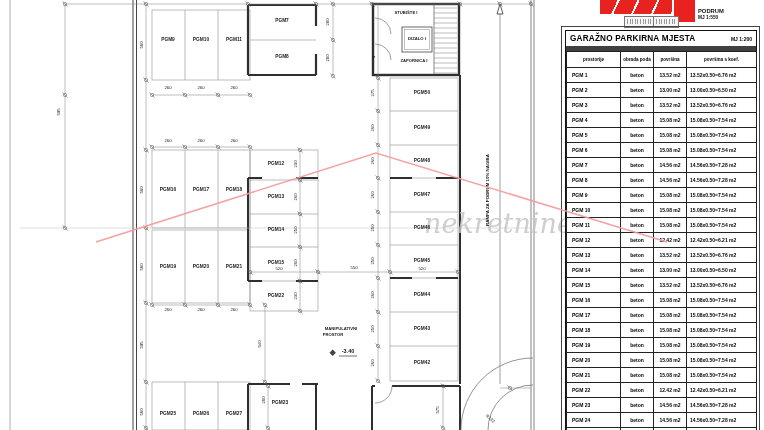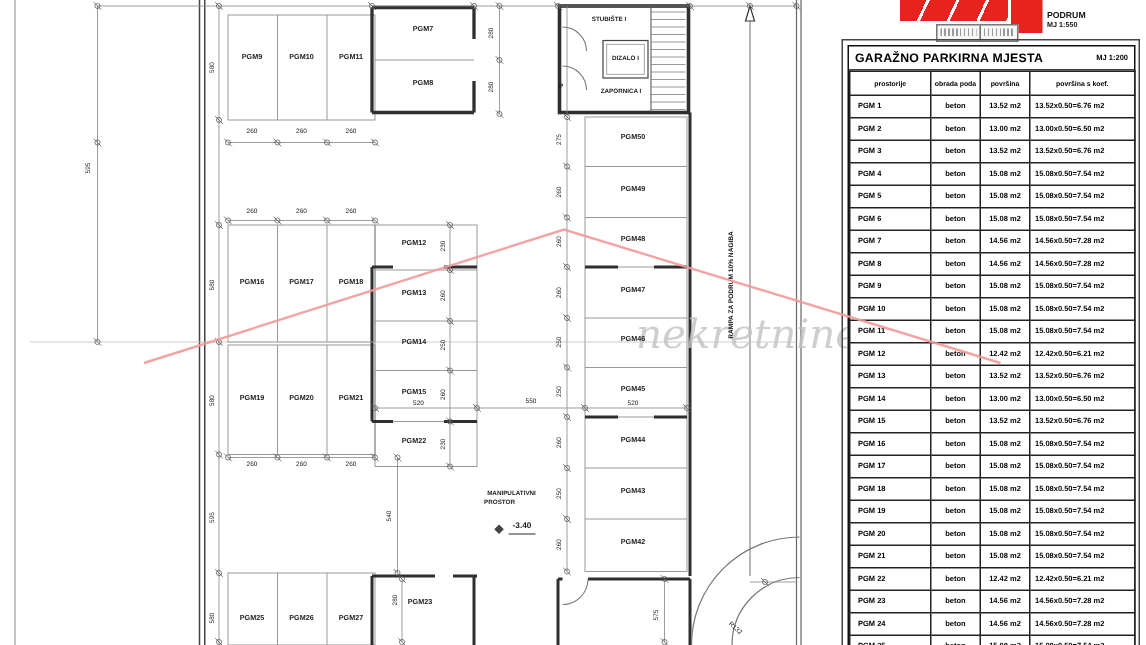--- a/index.html
+++ b/index.html
@@ -27,21 +27,21 @@
   .logo-sq{left:674px;top:0;width:21px;height:22px;background:#e8221f;}
   .stamp{top:16px;height:10px;border:0.6px solid #777;background:#f6f6f6;}
   .stamp .ink{margin:2px;height:5px;
         background:repeating-linear-gradient(90deg,#9a9a9a 0 1px,transparent 1px 2.6px);}
   .logo-caption{left:698px;top:8px;line-height:1.25;}
   .logo-caption .l1{font-size:5.8px;font-weight:bold;color:#111;}
   .logo-caption .l2{font-size:4.8px;font-weight:bold;color:#111;}
   
   .tbl-frame{left:561px;top:26px;width:197px;height:404px;border:1px solid #444;}
   .tbl-box{left:565px;top:30px;width:190px;border:1.2px solid #111;background:#fff;}
-  .tbl-title{display:flex;align-items:center;height:15px;border-bottom:1px solid #404040;}
+  .tbl-title{display:flex;align-items:center;height:15px;border-bottom:5px solid #404040;}
   .tbl-title .tt{font-size:8.2px;font-weight:bold;padding-left:4px;letter-spacing:.2px;color:#000;}
   .tbl-title .ts{font-size:5px;font-weight:bold;margin-left:auto;padding-right:4px;color:#000;}
   table.garage{border-collapse:collapse;table-layout:fixed;width:100%;}
   table.garage th,table.garage td{border:0.7px solid #222;overflow:hidden;color:#000;}
   table.garage th{height:13px;font-size:4.6px;font-weight:bold;text-align:center;}
   table.garage td{height:12px;font-size:5px;font-weight:bold;}
   td.c0{padding-left:5px;text-align:left;}
   td.c1,td.c2{text-align:center;}
   td.c3{padding-left:3px;text-align:left;}
 </style>

